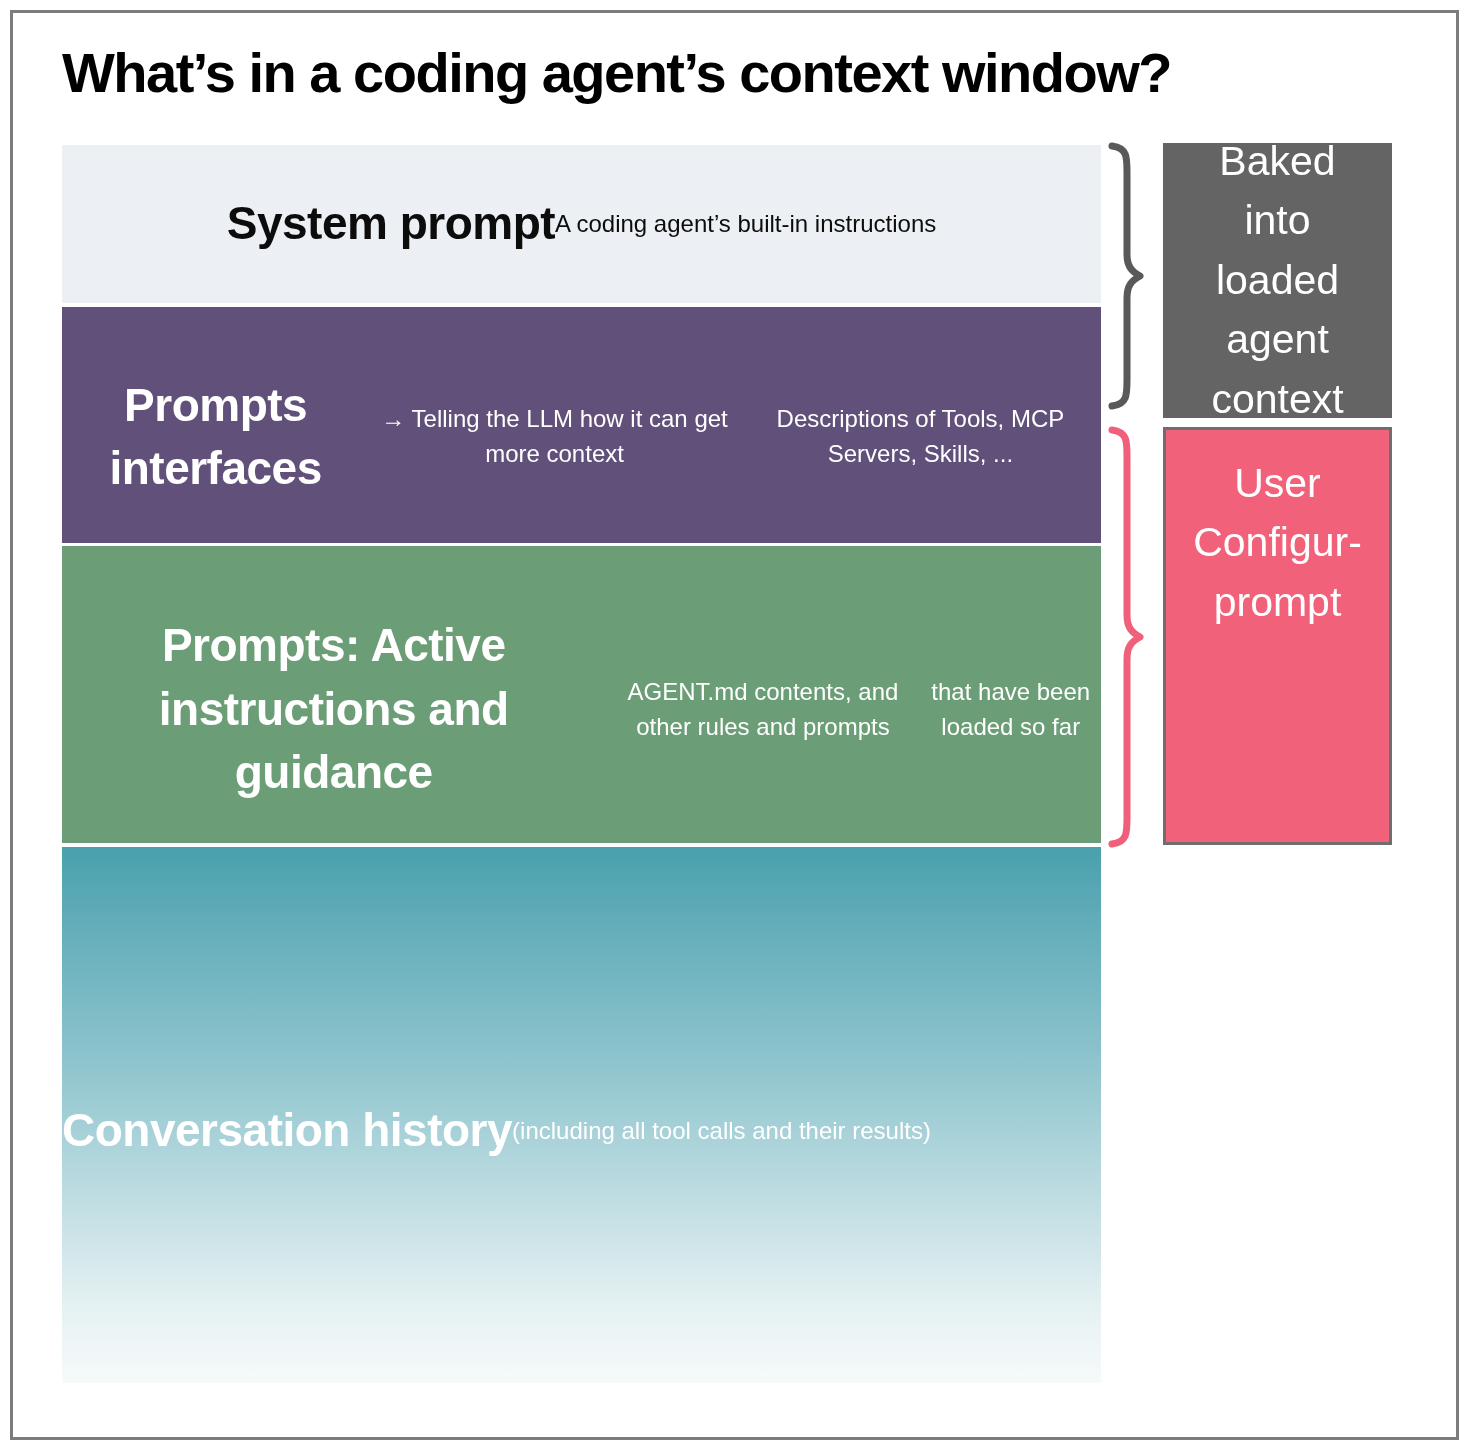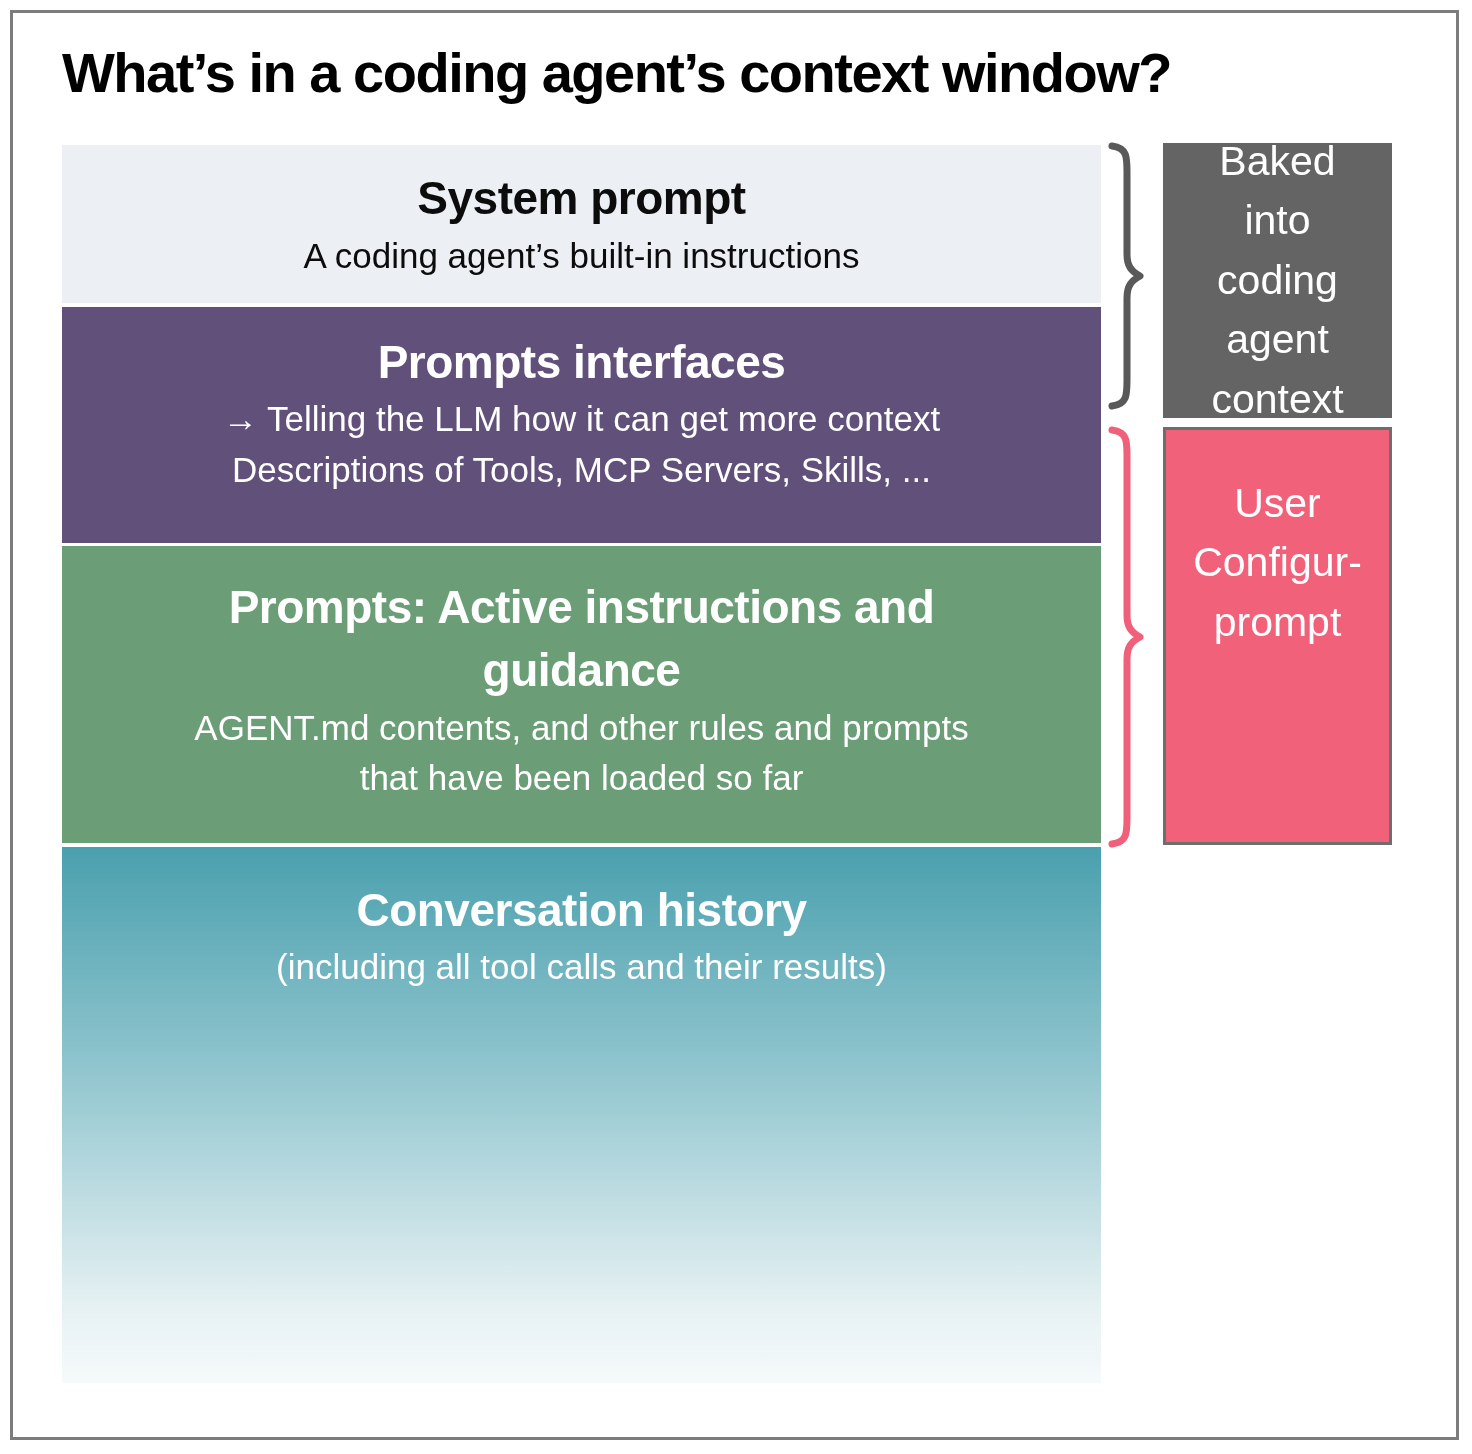--- a/index.html
+++ b/index.html
@@ -34,32 +34,32 @@
     font-weight: bold;
     letter-spacing: -1.5px;
     color: #000000;
     white-space: nowrap;
   }
   .box {
     position: absolute;
     left: 62px;
     width: 1039px;
     display: flex;
-    flex-direction: column;
+    flex-direction: row;
     align-items: center;
     text-align: center;
   }
   .box-heading {
     font-weight: bold;
     font-size: 46px;
     line-height: 1.38;
     letter-spacing: -0.5px;
   }
   .box-line {
-    font-size: 35px;
+    font-size: 24px;
     line-height: 1.44;
   }
   .box-system {
     top: 145px; height: 158px;
     background: #ECF0F4;
     color: #0c0c0c;
     justify-content: center;
   }
   .box-context {
     top: 307px; height: 236px;
@@ -100,21 +100,21 @@
   }
   .side-baked {
     top: 143px; height: 275px;
     background: #646464;
     justify-content: center;
   }
   .side-config {
     top: 427px; height: 418px;
     background: #F2617A;
     border: 3px solid #6e6e6e;
-    padding-top: 44px;
+    padding-top: 24px;
     justify-content: flex-start;
   }
 </style>
 </head>
 <body>
 
 <div class="stage">
 
   <div class="frame"></div>
 
@@ -146,21 +146,21 @@
     <path d="M 5,5 C 21,7 20,17 20,35 L 20,113 C 20,125 24,130 33,135 C 24,140 20,145 20,157 L 20,235 C 20,253 21,263 5,265" stroke-width="7" stroke-linecap="round" stroke-linejoin="round" stroke="#595959"></path>
   </svg>
 
   <svg class="brace brace-config" viewBox="0 0 38 424" fill="none">
     <path d="M 5,5 C 21,7 20,17 20,35 L 20,190 C 20,202 24,207 33,212 C 24,217 20,222 20,234 L 20,389 C 20,407 21,417 5,419" stroke-width="7" stroke-linecap="round" stroke-linejoin="round" stroke="#F0607A"></path>
   </svg>
 
   <aside class="side-box side-baked">
     <div>Baked</div>
     <div>into</div>
-    <div>coding</div>
+    <div>loaded</div>
     <div>agent</div>
     <div>context</div>
   </aside>
 
   <aside class="side-box side-config">
     <div>User</div>
     <div>Configur-</div>
     <div>prompt</div>
   </aside>
 

